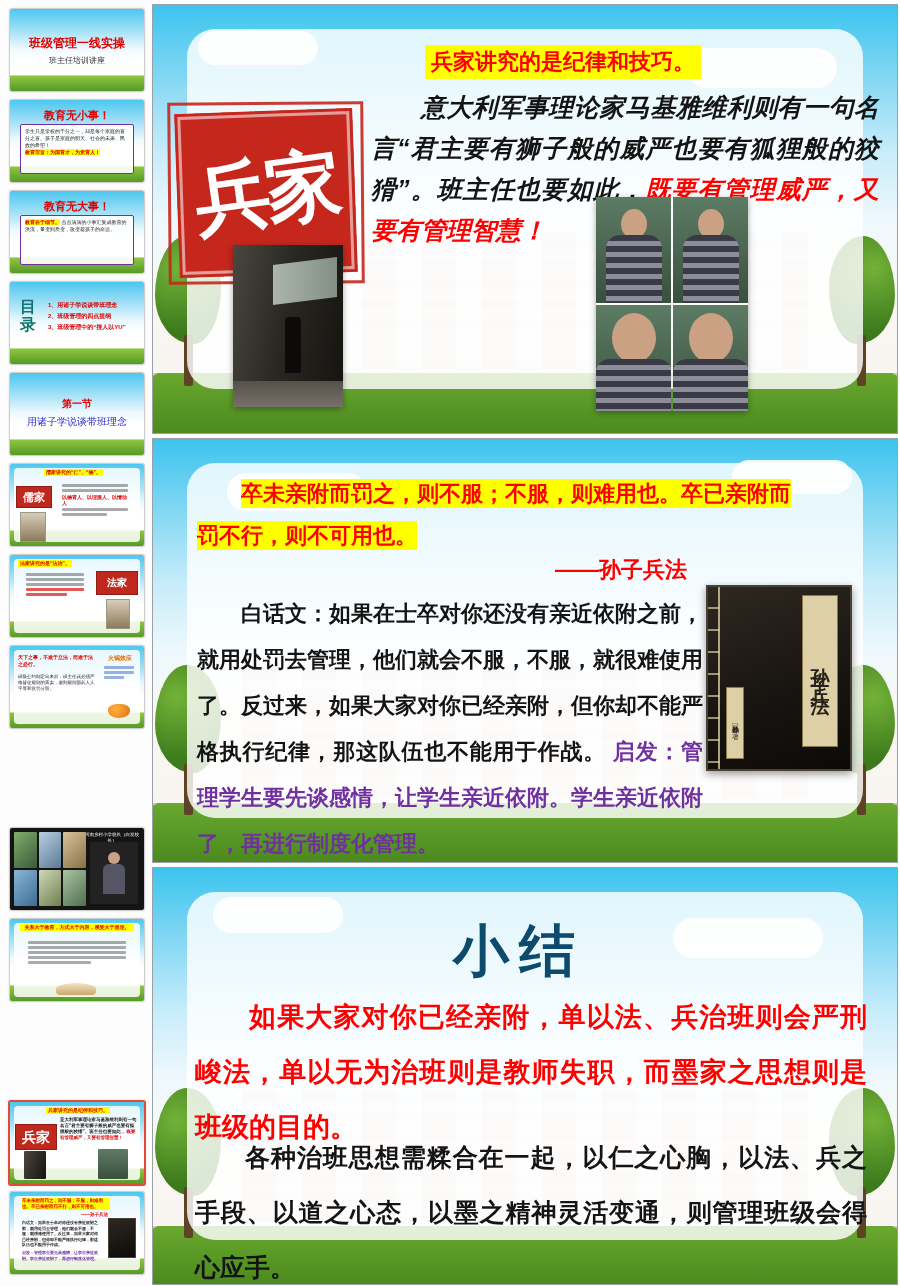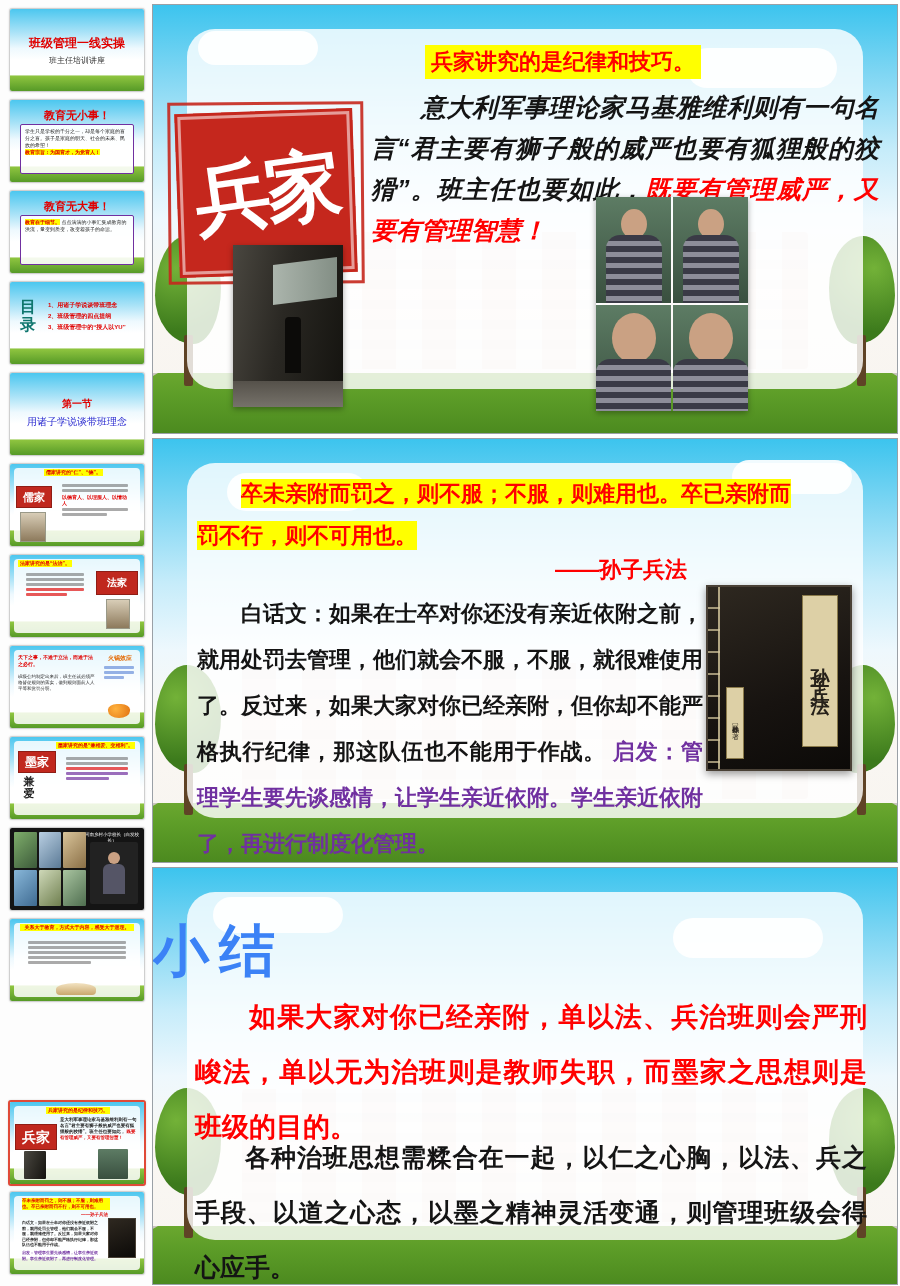--- a/index.html
+++ b/index.html
@@ -131,21 +131,21 @@
                background:repeating-linear-gradient(180deg,transparent 0 20px,#d6c89e 20px 22px);opacity:.7;}
   .book-label{position:absolute;right:12px;top:8px;width:34px;height:150px;background:#ddd0a6;
               border:1px solid #8a7a4a;writing-mode:vertical-rl;text-orientation:upright;
               display:flex;align-items:center;justify-content:center;
               font-size:19px;font-weight:bold;color:#26211a;letter-spacing:9px;}
   .book-byline{position:absolute;left:18px;bottom:10px;width:16px;height:70px;background:#ddd0a6;
                border:1px solid #8a7a4a;writing-mode:vertical-rl;text-orientation:upright;
                font-size:7px;color:#26211a;display:flex;align-items:center;justify-content:center;}
 
   
-  .s3-title{position:absolute;left:0;right:12px;top:46px;color:#3b82f6;
+  .s3-title{position:absolute;left:0;right:12px;top:46px;text-align:center;color:#0c4a6e;
             font-size:56px;font-weight:bold;letter-spacing:10px;}
   .s3-red{position:absolute;left:42px;right:30px;top:122px;font-size:27px;font-weight:bold;color:#ff0000;
           line-height:55px;text-align:justify;text-indent:2em;}
   .s3-black{position:absolute;left:42px;right:30px;top:262px;font-size:25px;font-weight:bold;color:#141414;
             line-height:55px;text-align:justify;text-indent:2em;}
 </style>
 </head>
 <body>
 
 <div id="sidebar">
@@ -227,34 +227,20 @@
     <div style="position:absolute;left:8px;top:28px;width:78px;font-size:4.5px;line-height:6px;color:#222">班级公约制定出来后，班主任就必须严格督促规则的落实，做到规则面前人人平等和赏罚分明。</div>
     <div style="position:absolute;right:12px;top:8px;font-size:6px;font-weight:bold;color:#e36c09">火锅效应</div>
     <div style="position:absolute;right:8px;top:18px;width:34px">
       <div class="tline" style="background:#36c;margin:2px 2px"></div>
       <div class="tline" style="background:#36c;margin:2px 2px"></div>
       <div class="tline" style="background:#36c;margin:2px 2px;width:60%"></div>
     </div>
     <div style="position:absolute;right:14px;bottom:10px;width:22px;height:14px;border-radius:40% 40% 50% 50%;background:radial-gradient(circle at 35% 35%,#ffb23e,#e07010)"></div>
   </div>
 
-  <div class="thumb" style="top:736px">
-    <div class="tsky"></div>
-    <div class="t-card"></div>
-    <div class="thl t-hl-top" style="left:46px">墨家讲究的是“兼相爱、交相利”。</div>
-    <div class="mstamp" style="position:absolute;left:8px;top:14px;width:36px;height:20px;font-size:12px">墨家</div>
-    <div style="position:absolute;left:12px;top:38px;width:14px;font-size:11px;font-weight:bold;color:#222;line-height:12px;text-align:center">兼爱</div>
-    <div style="position:absolute;left:48px;right:8px;top:18px">
-      <div class="tline"></div>
-      <div class="tline"></div>
-      <div class="tline red"></div>
-      <div class="tline purple"></div>
-      <div class="tline purple short"></div>
-    </div>
-  </div>
 
   <div class="thumb" style="top:827px">
     <div class="tsky dark"></div>
     <div class="t10-txt">
       <div class="w">河南乡村小学校长（白发校长）</div>
       <div class="r">张鹏程</div>
       <div class="y">师生相见恨晚！</div>
     </div>
     <div class="vgrid">
       <div class="vcell"></div>

